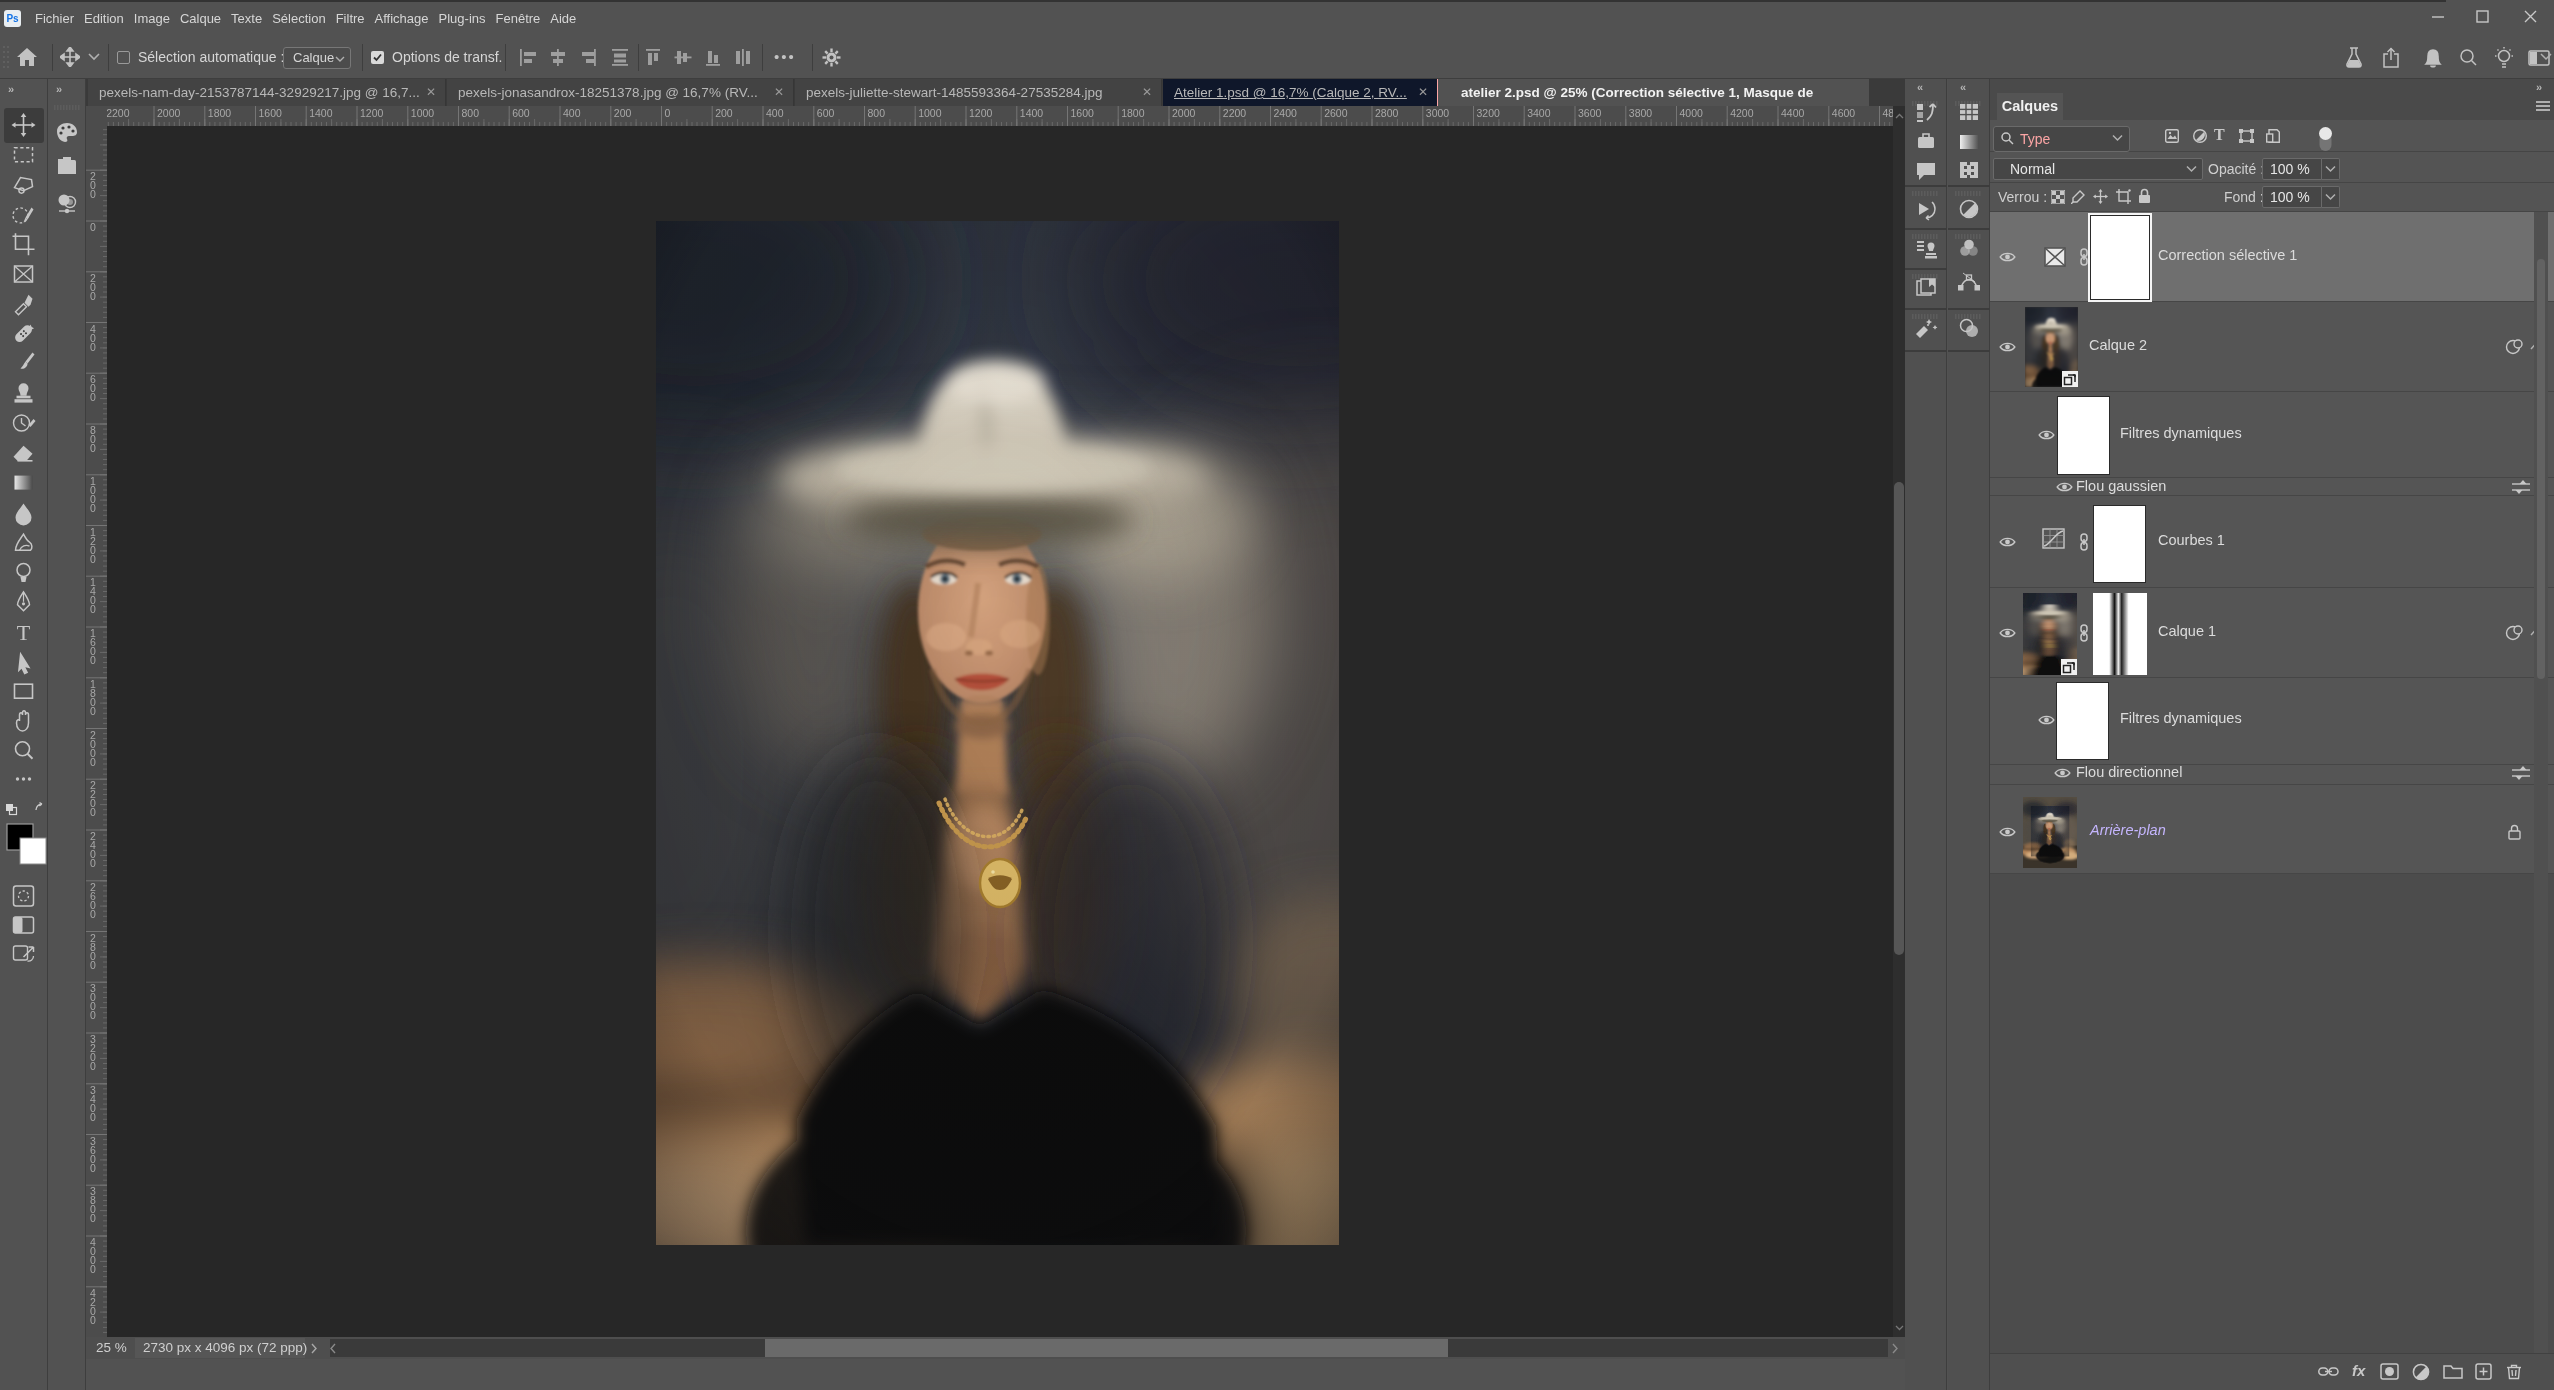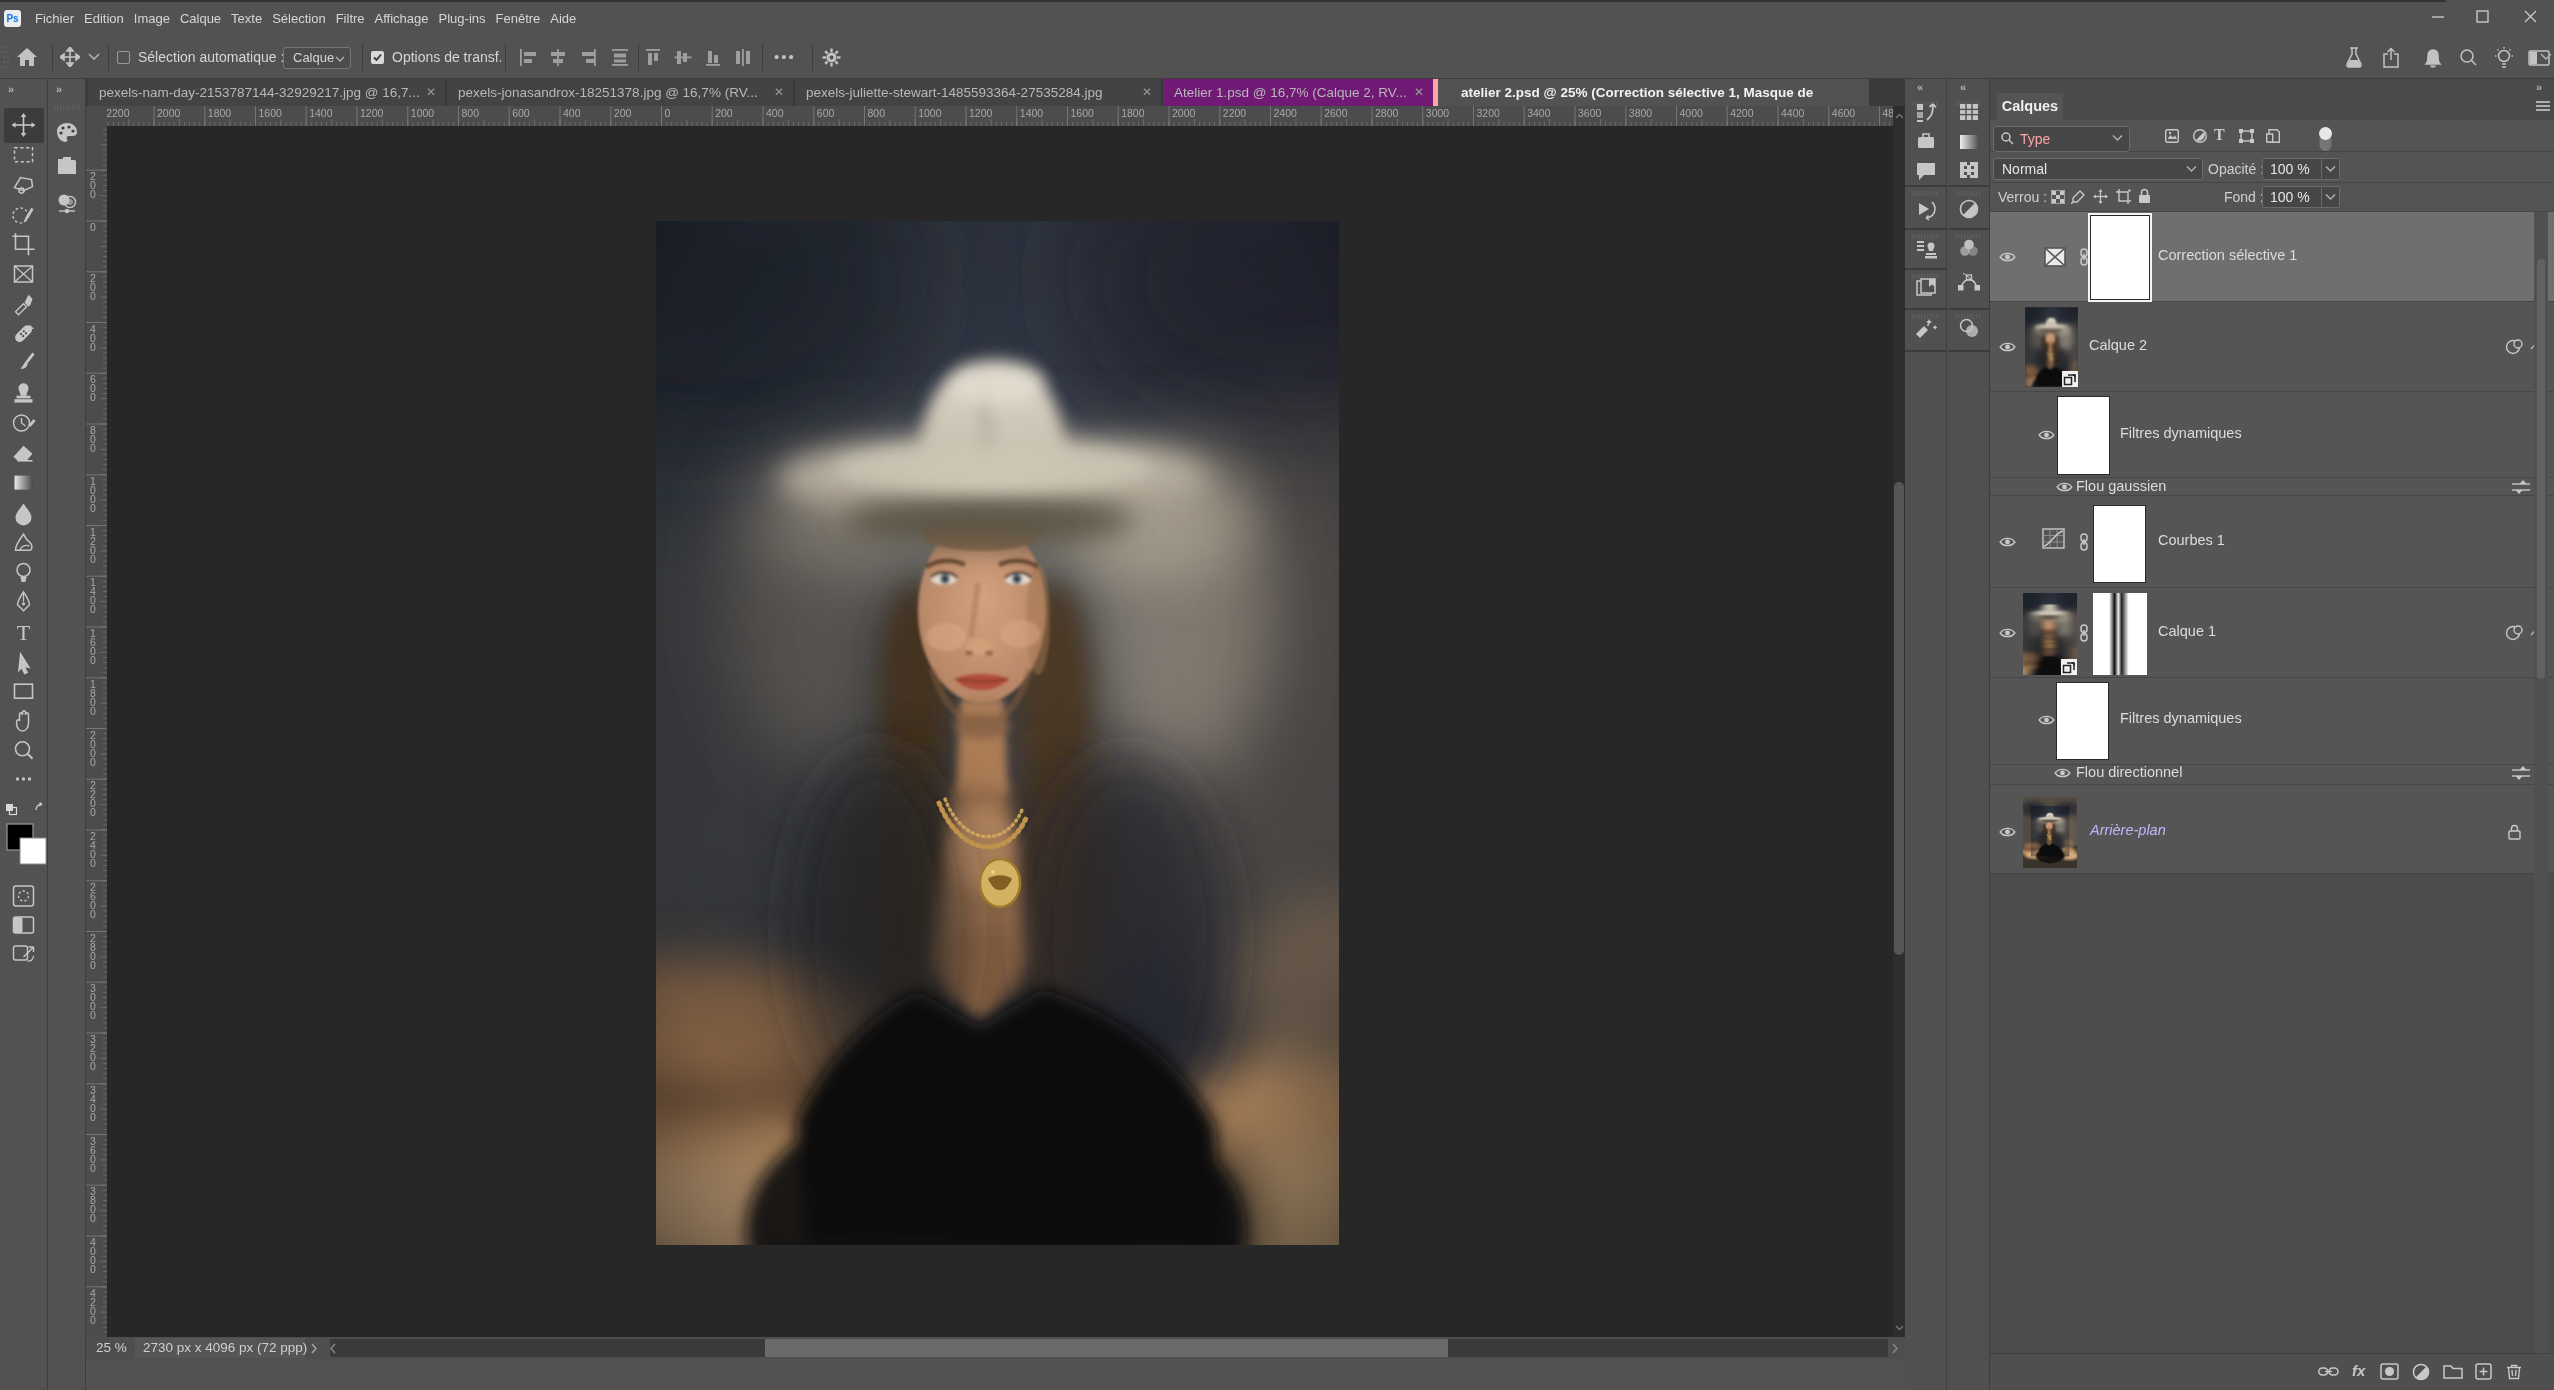--- a/index.html
+++ b/index.html
@@ -360,21 +360,21 @@
       <span style="position:absolute;right:9px;color:#9a9a9a;font-size:12px;">✕</span>
     </div>
     <div class="abs" style="left:361px;top:0;width:347px;height:27px;background:#434343;border-right:1px solid #363636;color:#b8b8b8;line-height:27px;">
       <span style="margin-left:11px;">pexels-jonasandrox-18251378.jpg @ 16,7% (RV...</span>
       <span style="position:absolute;right:9px;color:#9a9a9a;font-size:12px;">✕</span>
     </div>
     <div class="abs" style="left:709px;top:0;width:367px;height:27px;background:#434343;border-right:1px solid #363636;color:#b8b8b8;line-height:27px;">
       <span style="margin-left:11px;">pexels-juliette-stewart-1485593364-27535284.jpg</span>
       <span style="position:absolute;right:9px;color:#9a9a9a;font-size:12px;">✕</span>
     </div>
-    <div class="abs" style="left:1077px;top:0;width:275px;height:27px;background:#701a75;border-right:5px solid #fca5a5;color:#b8b8b8;line-height:27px;">
+    <div class="abs" style="left:1077px;top:0;width:275px;height:27px;background:#0f172a;border-right:1px solid #fca5a5;color:#b8b8b8;line-height:27px;text-decoration:underline;">
       <span style="margin-left:11px;">Atelier 1.psd @ 16,7% (Calque 2, RV...</span>
       <span style="position:absolute;right:9px;color:#9a9a9a;font-size:12px;">✕</span>
     </div>
     <div class="abs" style="left:1352px;top:0;width:431px;height:27px;background:#525252;color:#f2f2f2;line-height:27px;font-weight:bold;">
       <span style="margin-left:23px;">atelier 2.psd @ 25% (Correction sélective 1, Masque de fusion/8)</span>
       <span style="position:absolute;right:9px;color:#b5b5b5;font-size:12px;font-weight:normal;">✕</span>
     </div>
   </div>
   <div class="abs" id="rulerH" style="left:86px;top:106px;width:1807px;height:20px;background:#4c4c4c;">
       <svg width="1807" height="20" viewBox="0 0 1807 20">
@@ -806,21 +806,21 @@
       </svg>
       <svg class="abs" style="left:276px;top:50px;" width="14" height="14" viewBox="0 0 14 14">
         <path d="M3 0.7 H11 L13.3 3 V13.3 H3 Z" fill="none" stroke="#c8c8c8" stroke-width="1.4"></path>
         <rect x="0.7" y="5" width="6" height="8" fill="#545454" stroke="#c8c8c8" stroke-width="1.4"></rect>
       </svg>
       <svg class="abs" style="left:328px;top:47px;" width="15" height="26" viewBox="0 0 15 26">
         <rect x="1.5" y="7" width="12" height="18" rx="6" fill="#757575"></rect>
         <circle cx="7.5" cy="7.5" r="6.5" fill="#e8e8e8"></circle>
       </svg>
       <div class="abs" style="left:0;top:73px;width:564px;height:31px;background:#545454;border-bottom:1px solid #454545;"></div>
-      <div class="abs" style="left:3px;top:79px;width:210px;height:22px;background:#464646;border:1px solid #6a6a6a;border-radius:2px;color:#e6e6e6;font-size:14px;line-height:20px;"><span style="margin-left:8px;">Normal</span></div>
+      <div class="abs" style="left:3px;top:79px;width:210px;height:22px;background:#464646;border:1px solid #6a6a6a;border-radius:2px;color:#e6e6e6;font-size:14px;line-height:20px;padding-left:8px;"><span style="margin-left:8px;">Normal</span></div>
       <svg class="abs" style="left:196px;top:86px;" width="11" height="8" viewBox="0 0 11 8">
         <path d="M1 1.5 L5.5 6 L10 1.5" fill="none" stroke="#b0b0b0" stroke-width="1.5"></path>
       </svg>
       <div class="abs" style="left:218px;top:79px;width:64px;height:22px;color:#cfcfcf;font-size:14px;line-height:22px;">Opacité :</div>
       <div class="abs" style="left:272px;top:79px;width:60px;height:22px;background:#464646;border:1px solid #6a6a6a;border-radius:2px 0 0 2px;color:#e6e6e6;font-size:14px;line-height:20px;"><span style="margin-left:7px;">100 %</span></div>
       <div class="abs" style="left:332px;top:79px;width:18px;height:22px;background:#464646;border:1px solid #6a6a6a;border-left:none;border-radius:0 2px 2px 0;"></div>
       <svg class="abs" style="left:335px;top:86px;" width="11" height="8" viewBox="0 0 11 8">
         <path d="M1 1.5 L5.5 6 L10 1.5" fill="none" stroke="#b0b0b0" stroke-width="1.5"></path>
       </svg>
       <div class="abs" style="left:0;top:104px;width:564px;height:29px;background:#545454;border-bottom:1px solid #454545;"></div>

